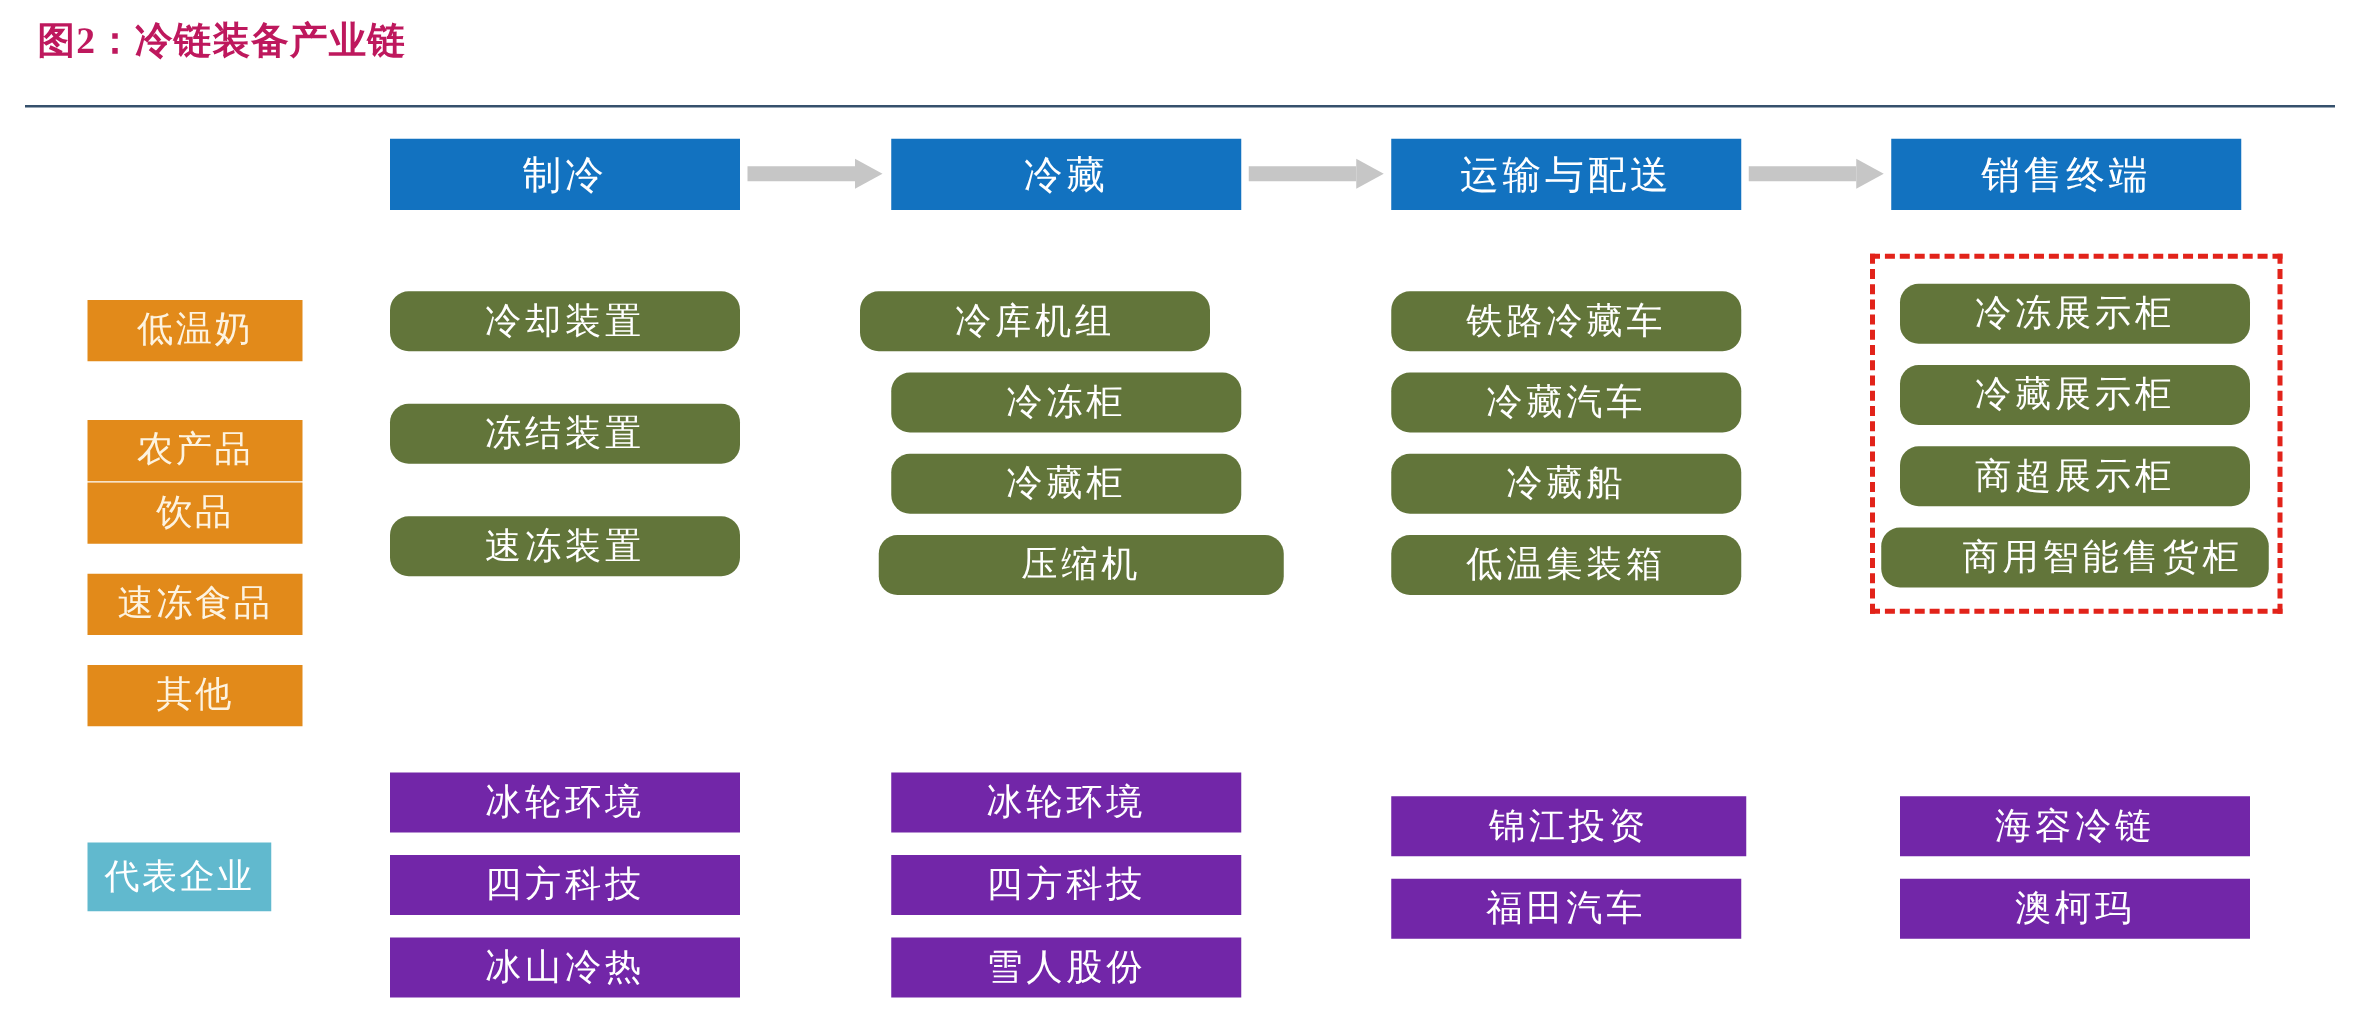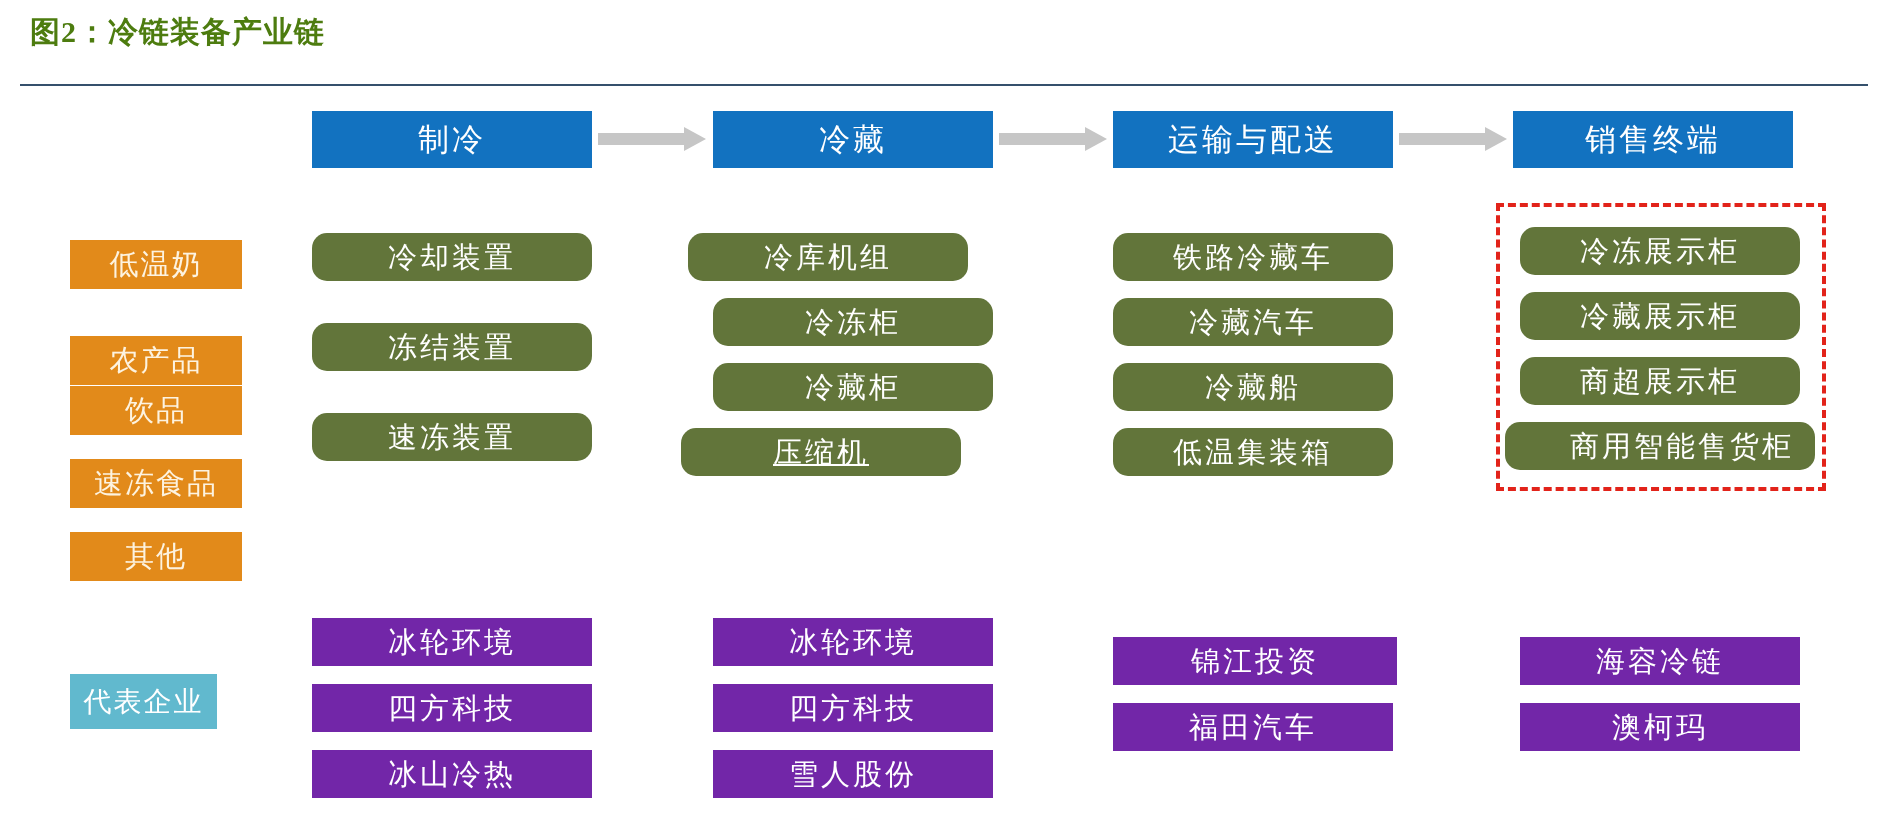--- a/index.html
+++ b/index.html
@@ -20,21 +20,21 @@
     overflow: hidden;
   }
 
   
   #fig-title {
     position: absolute;
     left: 30px;
     top: 12px;
     font-size: 30px;
     font-weight: bold;
-    color: #4d7c0f;
+    color: #be185d;
     letter-spacing: 1px;
     white-space: nowrap;
   }
   #title-rule {
     position: absolute;
     left: 20px;
     top: 84px;
     width: 1848px;
     height: 2px;
     background: #35506c;
@@ -154,21 +154,21 @@
 
   <div class="box cyan" style="left:70px; top:674px; width:147px;">代表企业</div>
 
   <div class="box green" style="left:312px; top:233px; width:280px;">冷却装置</div>
   <div class="box green" style="left:312px; top:323px; width:280px;">冻结装置</div>
   <div class="box green" style="left:312px; top:413px; width:280px;">速冻装置</div>
 
   <div class="box green" style="left:688px; top:233px; width:280px;">冷库机组</div>
   <div class="box green" style="left:713px; top:298px; width:280px;">冷冻柜</div>
   <div class="box green" style="left:713px; top:363px; width:280px;">冷藏柜</div>
-  <div class="box green" style="left:681px; top:428px; width:280px;text-decoration:underline;">压缩机</div>
+  <div class="box green" style="left:703px; top:428px; width:324px;">压缩机</div>
 
   <div class="box green" style="left:1113px; top:233px; width:280px;">铁路冷藏车</div>
   <div class="box green" style="left:1113px; top:298px; width:280px;">冷藏汽车</div>
   <div class="box green" style="left:1113px; top:363px; width:280px;">冷藏船</div>
   <div class="box green" style="left:1113px; top:428px; width:280px;">低温集装箱</div>
 
   <div id="highlight-frame" style="left:1496px; top:203px; width:330px; height:288px;"></div>
 
   <div class="box green" style="left:1520px; top:227px; width:280px;">冷冻展示柜</div>
   <div class="box green" style="left:1520px; top:292px; width:280px;">冷藏展示柜</div>

